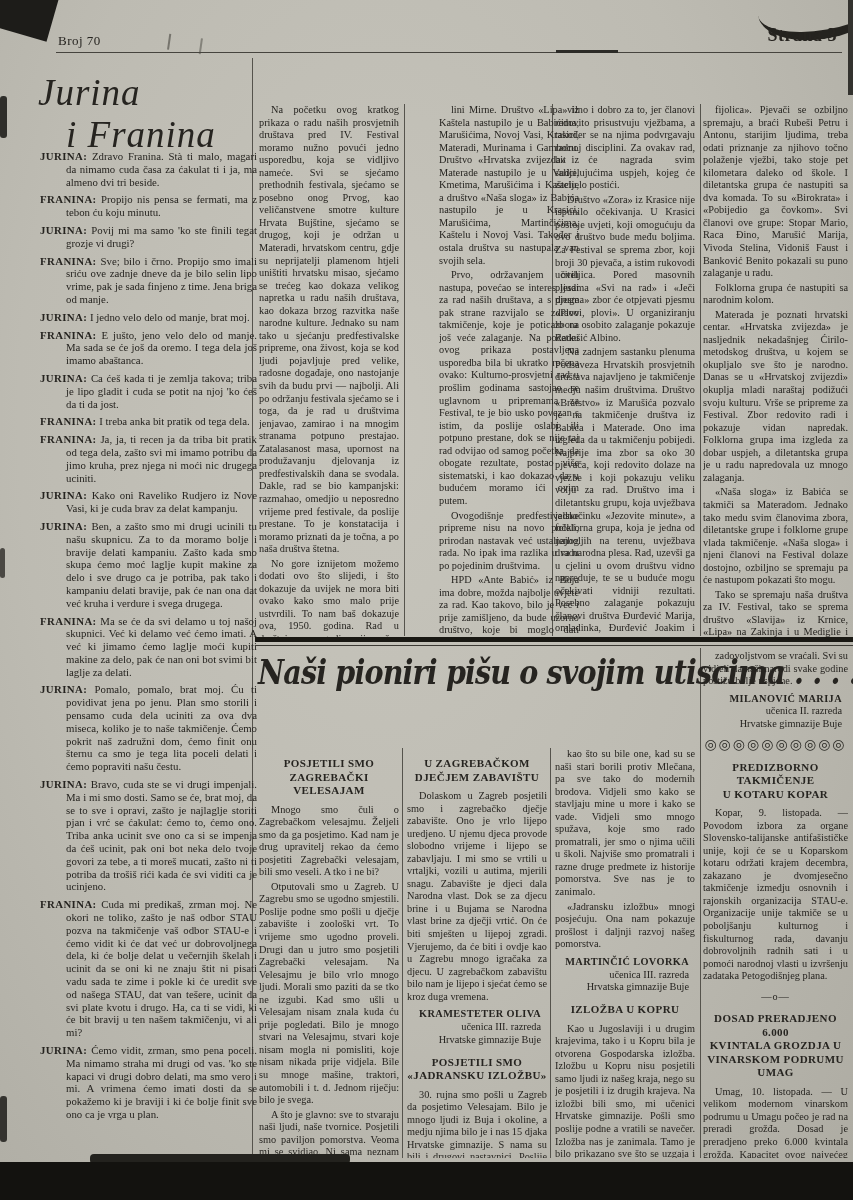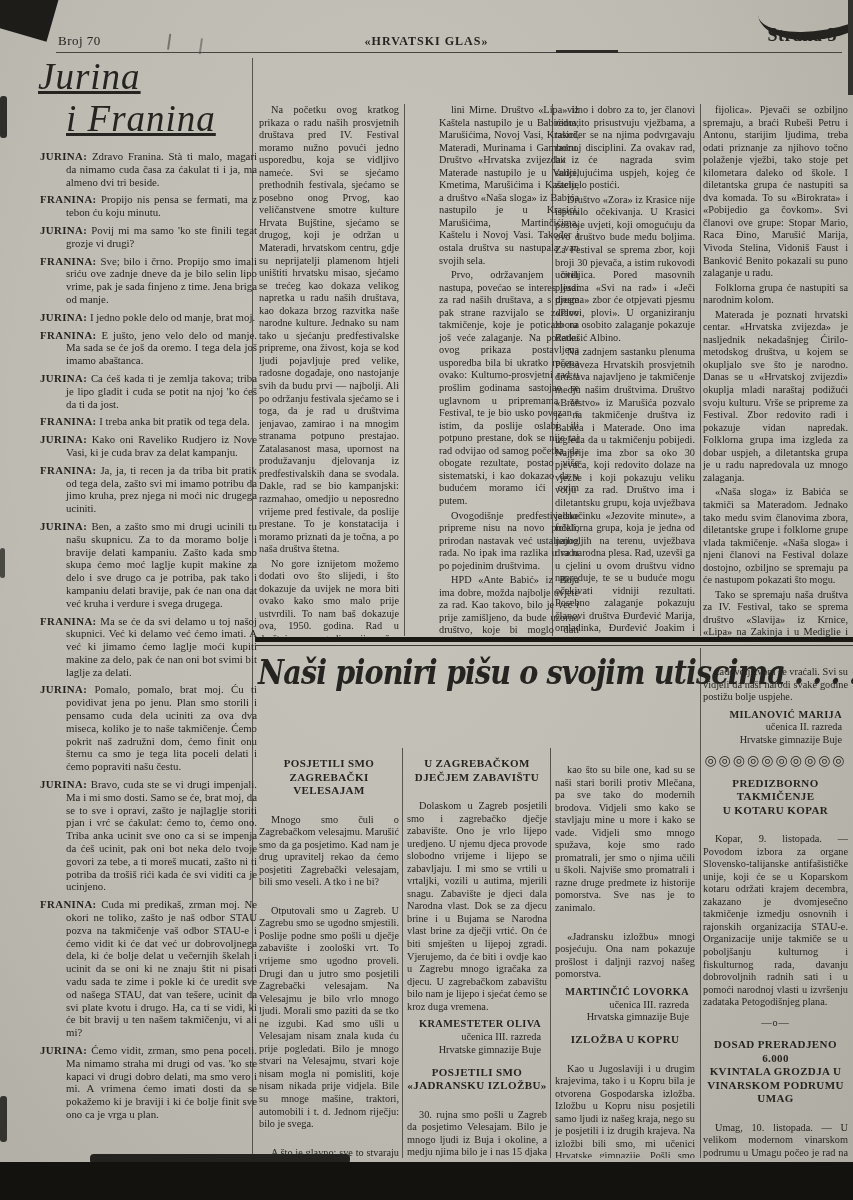--- a/index.html
+++ b/index.html
@@ -24,43 +24,43 @@
   
   .hdr-issue{position:absolute;left:58px;top:33px;font-size:13px;letter-spacing:.5px;}
   .hdr-masthead{position:absolute;left:0;right:0;top:34px;text-align:center;font-size:12px;
                 letter-spacing:1px;font-weight:bold;}
   .hdr-page{position:absolute;right:16px;top:25px;font-size:18px;font-weight:bold;letter-spacing:.5px;}
   .hdr-rule{position:absolute;left:56px;top:52px;width:786px;height:1px;background:#46443e;}
   .hdr-rule-heavy{position:absolute;left:556px;top:50px;width:62px;height:3px;background:#2c2b27;}
   
   .vr{position:absolute;width:1px;background:#55534c;}
   
-  .left-title{position:absolute;left:38px;top:56px;width:210px;font-style:italic;
-              font-size:37px;line-height:42px;letter-spacing:1px;text-decoration:underline;}
+  .left-title{position:absolute;left:38px;top:72px;width:210px;font-style:italic;
+              font-size:37px;line-height:42px;letter-spacing:1px;}
   .left-title .l2{padding-left:28px;display:block;}
   .dialogue{position:absolute;left:32px;top:150px;width:217px;height:995px;overflow:hidden;
             font-size:10.8px;line-height:12.8px;text-align:justify;margin-left:8px;}
   .dlg{margin:0 0 5px 0;padding-left:26px;text-indent:-26px;}
   .spk{font-weight:bold;letter-spacing:.4px;}
   
   .main-headline{position:absolute;left:262px;top:58px;width:586px;font-style:italic;
                  font-weight:bold;font-size:31px;letter-spacing:.5px;text-align:center;
                  white-space:nowrap;}
   .mcol{position:absolute;top:104px;height:536px;overflow:hidden;
         font-size:10.3px;line-height:12.55px;text-align:justify;}
   .mcol p{margin:0 0 2px 0;text-indent:12px;}
   .section-rule{position:absolute;left:255px;top:637px;width:598px;height:5px;background:#191813;}
   .section-rule2{position:absolute;left:255px;top:645px;width:598px;height:1px;background:#3c3a34;}
   
   .pio-headline{position:absolute;left:258px;top:652px;width:470px;height:88px;overflow:visible;
                 font-family:"DejaVu Serif","Liberation Serif",serif;font-style:italic;font-weight:bold;
                 font-size:34px;letter-spacing:-1px;transform:scaleX(.84);transform-origin:left center;
                 white-space:nowrap;}
   .pcol{position:absolute;overflow:hidden;font-size:10.3px;line-height:12.55px;text-align:justify;}
-  .pcol p{margin:16px 0 2px 0;text-indent:12px;}
+  .pcol p{margin:0 0 2px 0;text-indent:12px;}
   .phead{font-weight:bold;text-align:center;font-size:11px;letter-spacing:.4px;
          white-space:pre-line;margin:9px 0 6px 0;text-indent:0 !important;line-height:13.5px;}
   .sig{text-align:right;margin:5px 6px 8px 0;text-indent:0 !important;line-height:12.8px;}
   .sig .nm{font-weight:bold;letter-spacing:.4px;}
   .sig span{display:block;}
   .circ-div{text-align:center;font-size:14px;letter-spacing:2px;margin:8px 0 6px 0;color:#2b2a25;}
   .o-div{text-align:center;margin:8px 0 6px 0;letter-spacing:1px;}
 </style>
 </head>
 <body>
@@ -69,21 +69,20 @@
 
   <div class="art corner-tl"></div>
   <div class="art corner-tr"></div>
   <div class="art edge-r"></div>
   <div class="art edge-mark1"></div>
   <div class="art edge-mark2"></div>
   <div class="art edge-mark3"></div>
   <div class="art pencil"></div>
 
   <div class="hdr-issue">Broj 70</div>
-  <div class="hdr-masthead">«HRVATSKI GLAS»</div>
   <div class="hdr-page">Strana 3</div>
   <div class="hdr-rule"></div>
   <div class="hdr-rule-heavy"></div>
 
   <div class="vr" style="left:252px;top:58px;height:1096px;"></div>
   <div class="vr" style="left:404px;top:104px;height:532px;"></div>
   <div class="vr" style="left:552px;top:104px;height:532px;"></div>
   <div class="vr" style="left:700px;top:104px;height:532px;"></div>
   <div class="vr" style="left:402px;top:748px;height:410px;"></div>
   <div class="vr" style="left:550px;top:748px;height:410px;"></div>
@@ -91,26 +90,26 @@
 
   <div class="left-title">
     <span>Jurina</span>
     <span class="l2">i Franina</span>
   </div>
   <div class="dialogue">
     <p class="dlg"><span class="spk">JURINA:</span> <span>Zdravo Franina. Stà ti malo, magari da nimamo cuda časa za ćakulat ti i ja, ma almeno dvi tri beside.</span></p>
     <p class="dlg"><span class="spk">FRANINA:</span> <span>Propijo nis pensa se fermati, ma z tebon ću koju minutu.</span></p>
     <p class="dlg"><span class="spk">JURINA:</span> <span>Povij mi ma samo 'ko ste finili tegat grozje vi drugi?</span></p>
     <p class="dlg"><span class="spk">FRANINA:</span> <span>Sve; bilo i črno. Propijo smo imali sriću ove zadnje dneve da je bilo selin lipo vrime, pak je sada finjeno z time. Jena briga od manje.</span></p>
-    <p class="dlg"><span class="spk">JURINA:</span> <span>I jedno pokle delo od manje, brat moj.</span></p>
+    <p class="dlg"><span class="spk">JURINA:</span> <span>I jedno velo delo od manje, brat moj.</span></p>
     <p class="dlg"><span class="spk">FRANINA:</span> <span>E jušto, jeno velo delo od manje. Ma sada se će još da oremo. I tega dela još imamo abaštanca.</span></p>
     <p class="dlg"><span class="spk">JURINA:</span> <span>Ca ćeš kada ti je zemlja takova; triba je lipo gladit i cuda se potit na njoj 'ko ćeš da ti da jost.</span></p>
     <p class="dlg"><span class="spk">FRANINA:</span> <span>I treba anka bit pratik od tega dela.</span></p>
+    <p class="dlg"><span class="spk">FRANINA:</span> <span>Ja, ja, ti recen ja da triba bit pratik od tega dela, zašto svi mi imamo potribu da jimo kruha, prez njega ni moći nic drugega uciniti.</span></p>
     <p class="dlg"><span class="spk">JURINA:</span> <span>Kako oni Raveliko Rudjero iz Nove Vasi, ki je cuda brav za delat kampanju.</span></p>
-    <p class="dlg"><span class="spk">FRANINA:</span> <span>Ja, ja, ti recen ja da triba bit pratik od tega dela, zašto svi mi imamo potribu da jimo kruha, prez njega ni moći nic drugega uciniti.</span></p>
     <p class="dlg"><span class="spk">JURINA:</span> <span>Ben, a zašto smo mi drugi ucinili tu našu skupnicu. Za to da moramo bolje i bravije delati kampaniu. Zašto kada smo skupa ćemo moć laglje kupit makine za delo i sve drugo ca je potriba, pak tako i kampaniu delati bravije, pak će nan ona dat već kruha i verdure i svega drugega.</span></p>
     <p class="dlg"><span class="spk">FRANINA:</span> <span>Ma se će da svi delamo u toj našoj skupnici. Već ki delamo već ćemo imati. A već ki jimamo ćemo laglje moći kupiti makine za delo, pak će nan oni bot svimi bit laglje za delati.</span></p>
     <p class="dlg"><span class="spk">JURINA:</span> <span>Pomalo, pomalo, brat moj. Ću ti povidivat jena po jenu. Plan smo storili i pensamo cuda dela uciniti za ova dva miseca, koliko je to naše takmičenje. Ćemo pokrit naš zadružni dom, ćemo finit onu šternu ca smo je tega lita poceli delati i ćemo popraviti našu čestu.</span></p>
     <p class="dlg"><span class="spk">JURINA:</span> <span>Bravo, cuda ste se vi drugi impenjali. Ma i mi smo dosti. Samo se će, brat moj, da se to sve i opravi, zašto je najlaglje storiti pjan i vrć se ćakulat: ćemo to, ćemo ono. Triba anka ucinit sve ono ca si se impenja da ćeš ucinit, pak oni bot neka delo tvoje govori za tebe, a ti moreš mucati, zašto ni ti potriba da trošiš rići kada će svi viditi ca je ucinjeno.</span></p>
     <p class="dlg"><span class="spk">FRANINA:</span> <span>Cuda mi predikaš, zrman moj. Ne okori ne toliko, zašto je naš odbor STAU pozva na takmičenje vaš odbor STAU-e i ćemo vidit ki će dat već ur dobrovoljnega dela, ki će bolje delat u večernjih škelah i ucinit da se oni ki ne znaju štit ni pisati vadu sada te zime i pokle ki će uredit sve od našega STAU, dat van tešere, ucinit da svi plate kvotu i drugo. Ha, ca ti se vidi, ki će bit bravij u ten našem takmičenju, vi ali mi?</span></p>
     <p class="dlg"><span class="spk">JURINA:</span> <span>Ćemo vidit, zrman, smo pena poceli. Ma nimamo straha mi drugi od vas. 'ko ste kapaci vi drugi dobro delati, ma smo vero i mi. A vrimena ćemo imati dosti da se pokažemo ki je braviji i ki će bolje finit sve ono ca je vrga u plan.</span></p>
   </div>
 
 
   <div class="mcol" style="left:259px;width:140px;">
@@ -138,21 +137,21 @@
   </div>
 
   <div class="section-rule"></div>
   <div class="section-rule2"></div>
 
   <div class="pio-headline">Naši pioniri pišu o svojim utiscima . . . .</div>
 
   <div class="pcol" style="left:259px;top:748px;width:140px;height:410px;">
     <div class="phead">POSJETILI SMO
 ZAGREBAČKI VELESAJAM</div>
-    <p>Mnogo smo čuli o Zagrebačkom velesajmu. Marušić smo da ga posjetimo. Kad nam je drug upravitelj rekao da ćemo posjetiti Zagrebački velesajam, bili smo veseli. A tko i ne bi?</p>
+    <p>Mnogo smo čuli o Zagrebačkom velesajmu. Željeli smo da ga posjetimo. Kad nam je drug upravitelj rekao da ćemo posjetiti Zagrebački velesajam, bili smo veseli. A tko i ne bi?</p>
     <p>Otputovali smo u Zagreb. U Zagrebu smo se ugodno smjestili. Poslije podne smo pošli u dječje zabavište i zoološki vrt. To vrijeme smo ugodno proveli. Drugi dan u jutro smo posjetili Zagrebački velesajam. Na Velesajmu je bilo vrlo mnogo ljudi. Morali smo paziti da se tko ne izgubi. Kad smo ušli u Velesajam nisam znala kuda ću prije pogledati. Bilo je mnogo stvari na Velesajmu, stvari koje nisam mogla ni pomisliti, koje nisam nikada prije vidjela. Bile su mnoge mašine, traktori, automobili i t. d. Jednom riječju: bilo je svega.</p>
     <p>A što je glavno: sve to stvaraju naši ljudi, naše tvornice. Posjetili smo paviljon pomorstva. Veoma mi se svidjao. Ni sama neznam što mi je bilo najljepše, jer mi je bilo jedno ljepše od drugoga. Dugo smo razgledavali Velesajam. Bila sam vesela i zadovoljna što sam posjetila Velesajam, jer sam tamo mnogo toga vidjela i naučila.</p>
 
   </div>
 
   <div class="pcol" style="left:407px;top:748px;width:140px;height:410px;">
     <div class="phead">U ZAGREBAČKOM
 DJEČJEM ZABAVIŠTU</div>
     <p>Dolaskom u Zagreb posjetili smo i zagrebačko dječje zabavište. Ono je vrlo lijepo uredjeno. U njemu djeca provode slobodno vrijeme i lijepo se zabavljaju. I mi smo se vrtili u vrtaljki, vozili u autima, mjerili snagu. Zabavište je djeci dala Narodna vlast. Dok se za djecu brine i u Bujama se Narodna vlast brine za dječji vrtić. On će biti smješten u lijepoj zgradi. Vjerujemo, da će biti i ovdje kao u Zagrebu mnogo igračaka za djecu. U zagrebačkom zabavištu bilo nam je lijepo i sjećat ćemo se kroz duga vremena.</p>
     <div class="sig">

